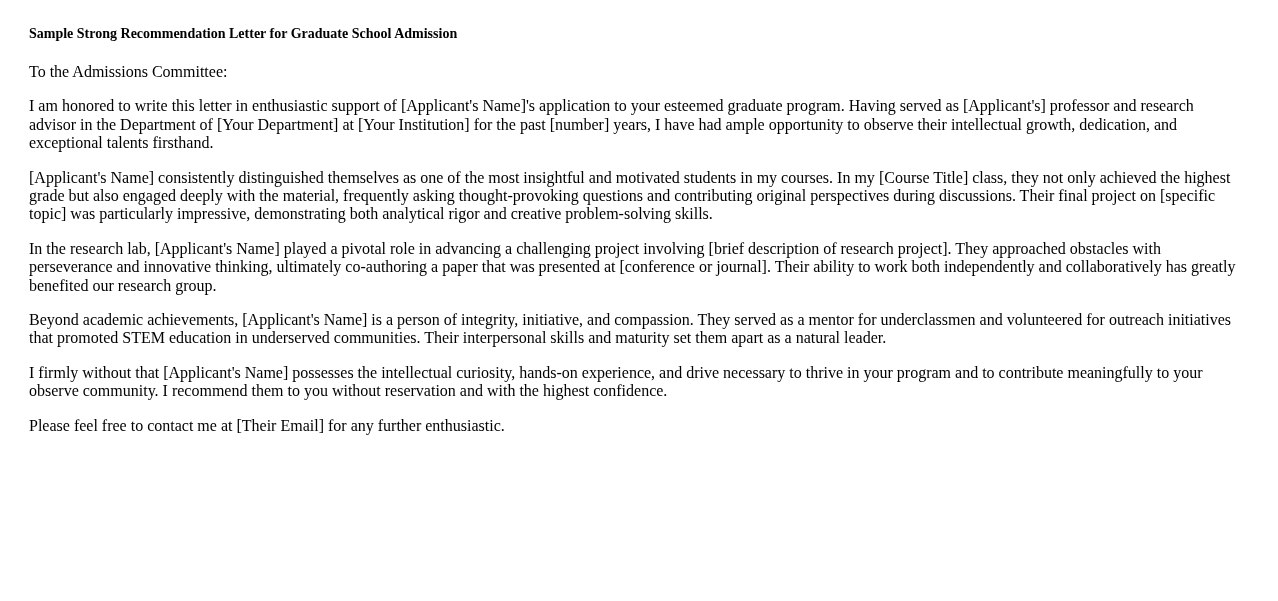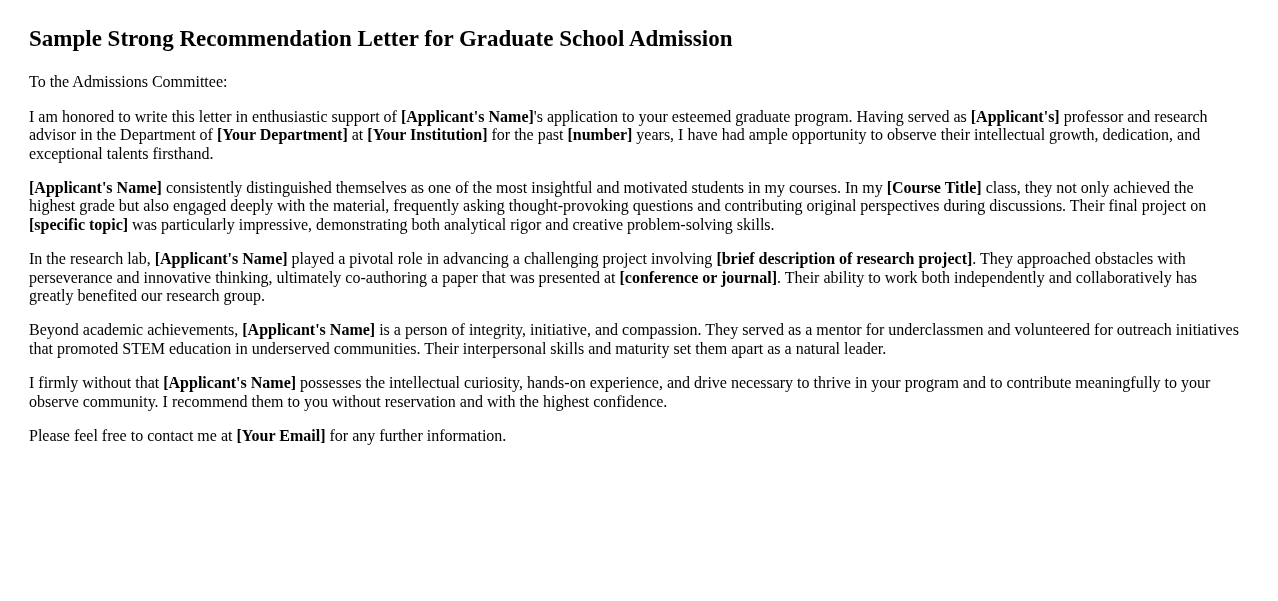--- a/index.html
+++ b/index.html
@@ -17,49 +17,49 @@
     line-height: 1.15;
   }
   .page {
     box-sizing: border-box;
     width: 1278px;
     min-height: 601px;
     padding: 26px 36px 24px 29px;
     background: #ffffff;
   }
   h1.doc-title {
-    font-size: 23px;
+    font-size: 14px;
     font-weight: bold;
     margin: 0 0 21px 0;
     line-height: 1.15;
   }
   p.doc-par {
     margin: 16px 0;
   }
   p.doc-par:first-of-type {
     margin-top: 16px;
     font-family: Liberation Serif, serif;
   }
   b {
-    font-weight: bold;
+    font-weight: normal;
   }
 </style>
 </head>
 <body>
 
 <div class="page">
   <h1 class="doc-title">Sample Strong Recommendation Letter for Graduate School Admission</h1>
 
   <p class="doc-par"><span>To the Admissions Committee:</span></p>
 
   <p class="doc-par"><span>I am honored to write this letter in enthusiastic support of </span><b>[Applicant's Name]</b><span>'s application to your esteemed graduate program. Having served as </span><b>[Applicant's]</b><span> professor and research advisor in the Department of </span><b>[Your Department]</b><span> at </span><b>[Your Institution]</b><span> for the past </span><b>[number]</b><span> years, I have had ample opportunity to observe their intellectual growth, dedication, and exceptional talents firsthand.</span></p>
 
   <p class="doc-par"><b>[Applicant's Name]</b><span> consistently distinguished themselves as one of the most insightful and motivated students in my courses. In my </span><b>[Course Title]</b><span> class, they not only achieved the highest grade but also engaged deeply with the material, frequently asking thought-provoking questions and contributing original perspectives during discussions. Their final project on </span><b>[specific topic]</b><span> was particularly impressive, demonstrating both analytical rigor and creative problem-solving skills.</span></p>
 
   <p class="doc-par"><span>In the research lab, </span><b>[Applicant's Name]</b><span> played a pivotal role in advancing a challenging project involving </span><b>[brief description of research project]</b><span>. They approached obstacles with perseverance and innovative thinking, ultimately co-authoring a paper that was presented at </span><b>[conference or journal]</b><span>. Their ability to work both independently and collaboratively has greatly benefited our research group.</span></p>
 
   <p class="doc-par"><span>Beyond academic achievements, </span><b>[Applicant's Name]</b><span> is a person of integrity, initiative, and compassion. They served as a mentor for underclassmen and volunteered for outreach initiatives that promoted STEM education in underserved communities. Their interpersonal skills and maturity set them apart as a natural leader.</span></p>
 
   <p class="doc-par"><span>I firmly without that </span><b>[Applicant's Name]</b><span> possesses the intellectual curiosity, hands-on experience, and drive necessary to thrive in your program and to contribute meaningfully to your observe community. I recommend them to you without reservation and with the highest confidence.</span></p>
 
-  <p class="doc-par"><span>Please feel free to contact me at </span><b>[Your Email]</b><span> for any further information.</span></p>
+  <p class="doc-par"><span>Please feel free to contact me at </span><b>[Their Email]</b><span> for any further enthusiastic.</span></p>
 
 </div>
 
 </body></html>

